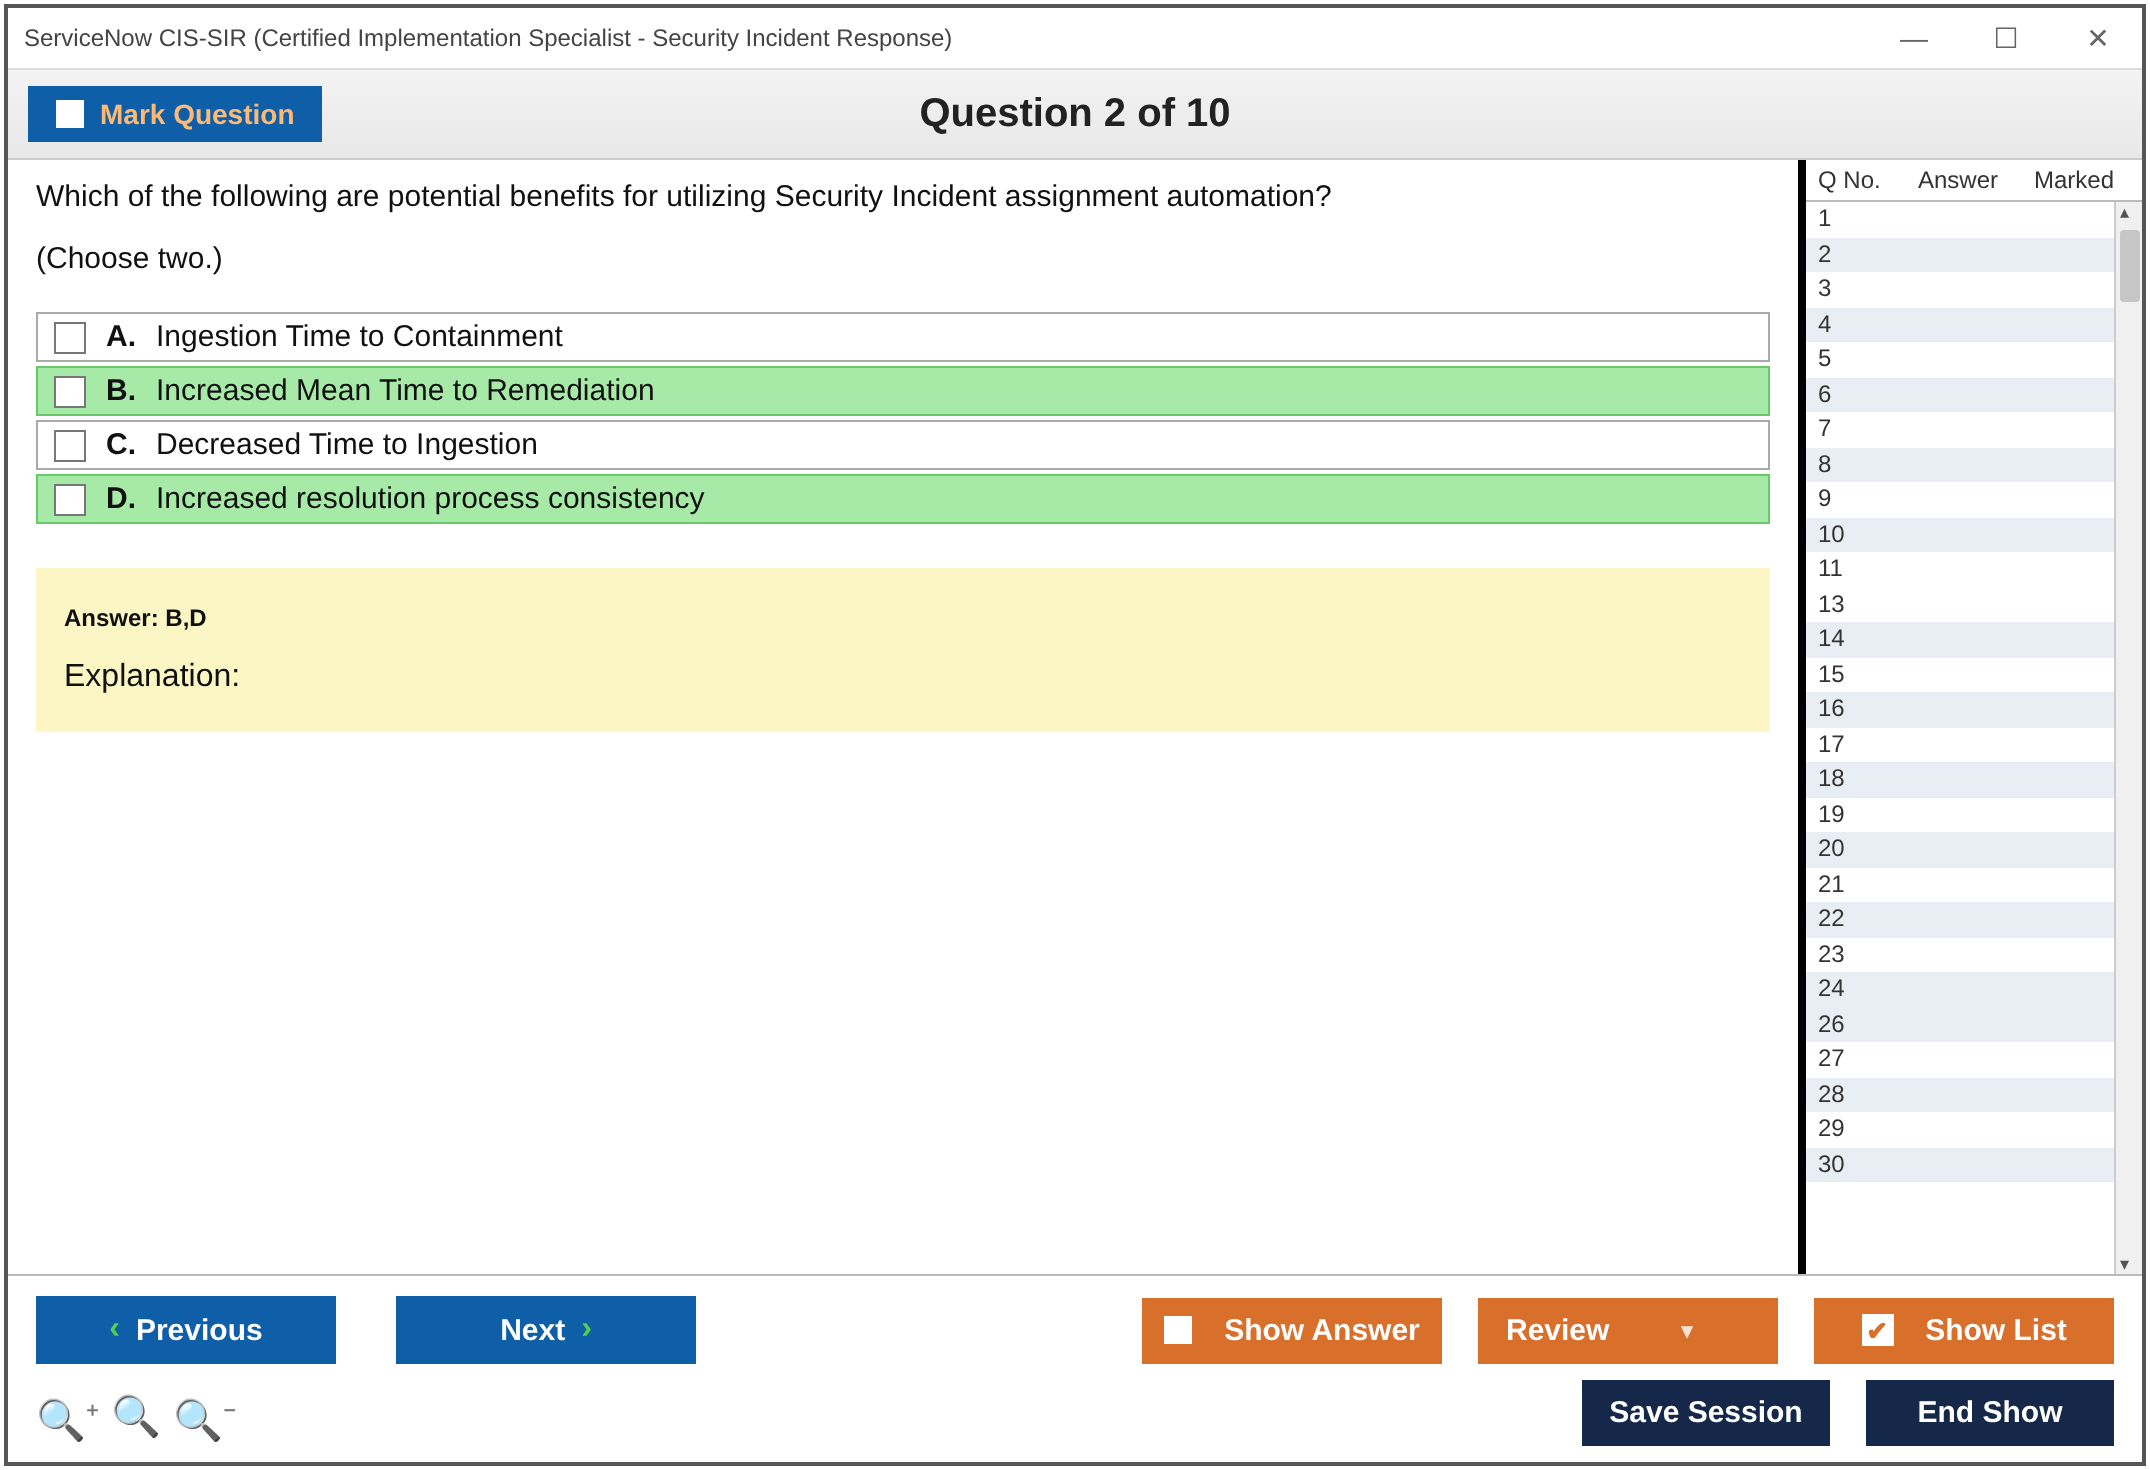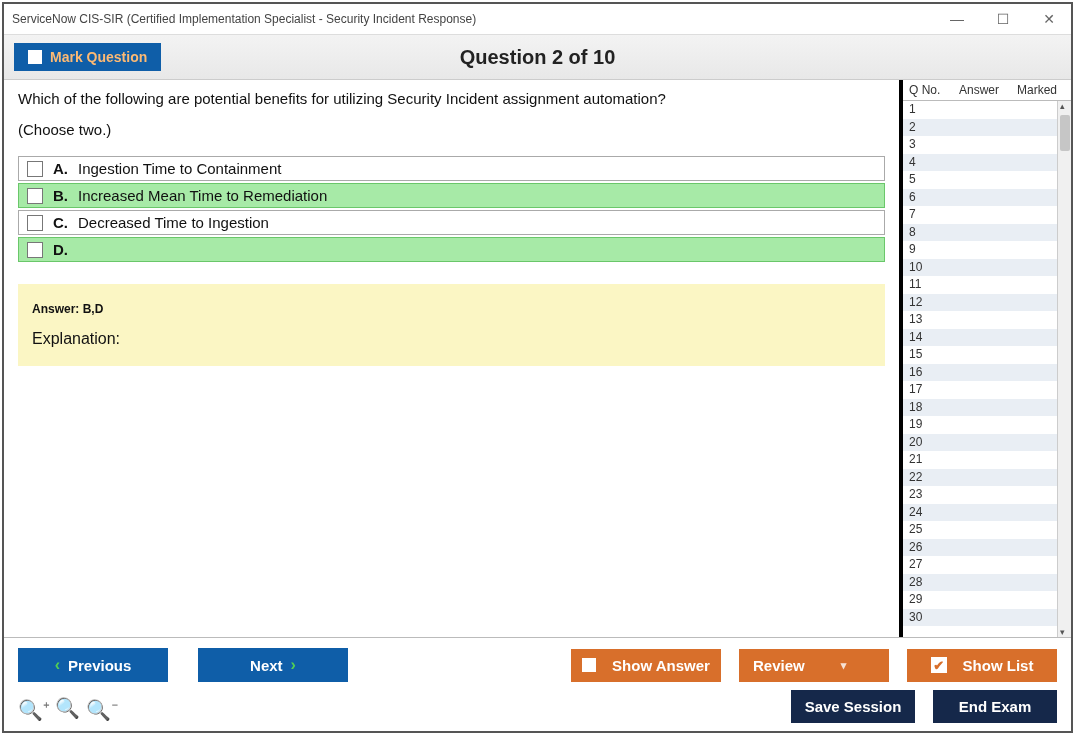--- a/index.html
+++ b/index.html
@@ -152,20 +152,21 @@
     <span>Increased Mean Time to Remediation</span>
           </div>
           <div class="choice">
             <span class="cbox"></span>
     <span class="lettr">C.</span>
     <span>Decreased Time to Ingestion</span>
           </div>
           <div class="choice correct">
             <span class="cbox"></span>
     <span class="lettr">D.</span>
+    <span>Increased resolution process consistency</span>
           </div>
         </div>
       <div class="ans-box">
         <div class="ans-line">Answer: B,D</div>
         <div class="exp-line">Explanation:</div>
       </div>
     </div>
 
     <div class="right-pane">
       <div class="rp-head">
@@ -223,25 +224,20 @@
             <div class="rp-row alt">
               <div class="c1">10</div>
               <div class="c2"></div>
               <div class="c3"></div>
             </div>
             <div class="rp-row">
               <div class="c1">11</div>
               <div class="c2"></div>
               <div class="c3"></div>
             </div>
-            <div class="rp-row alt">
-              <div class="c1">12</div>
-              <div class="c2"></div>
-              <div class="c3"></div>
-            </div>
             <div class="rp-row">
               <div class="c1">13</div>
               <div class="c2"></div>
               <div class="c3"></div>
             </div>
             <div class="rp-row alt">
               <div class="c1">14</div>
               <div class="c2"></div>
               <div class="c3"></div>
             </div>
@@ -285,25 +281,20 @@
               <div class="c2"></div>
               <div class="c3"></div>
             </div>
             <div class="rp-row">
               <div class="c1">23</div>
               <div class="c2"></div>
               <div class="c3"></div>
             </div>
             <div class="rp-row alt">
               <div class="c1">24</div>
-              <div class="c2"></div>
-              <div class="c3"></div>
-            </div>
-            <div class="rp-row">
-              <div class="c1">25</div>
               <div class="c2"></div>
               <div class="c3"></div>
             </div>
             <div class="rp-row alt">
               <div class="c1">26</div>
               <div class="c2"></div>
               <div class="c3"></div>
             </div>
             <div class="rp-row">
               <div class="c1">27</div>
@@ -364,18 +355,18 @@
         <span>🔍⁺</span>
         <span>🔍</span>
         <span>🔍⁻</span>
       </div>
       <div class="spacer"></div>
       <button class="dark-btn">
         <span>Save Session</span>
       </button>
       <div style="width:18px"></div>
       <button class="dark-btn">
-        <span>End Exam</span>
+        <span>End Show</span>
       </button>
     </div>
   </div>
 
 </div>
 
 </body></html>

